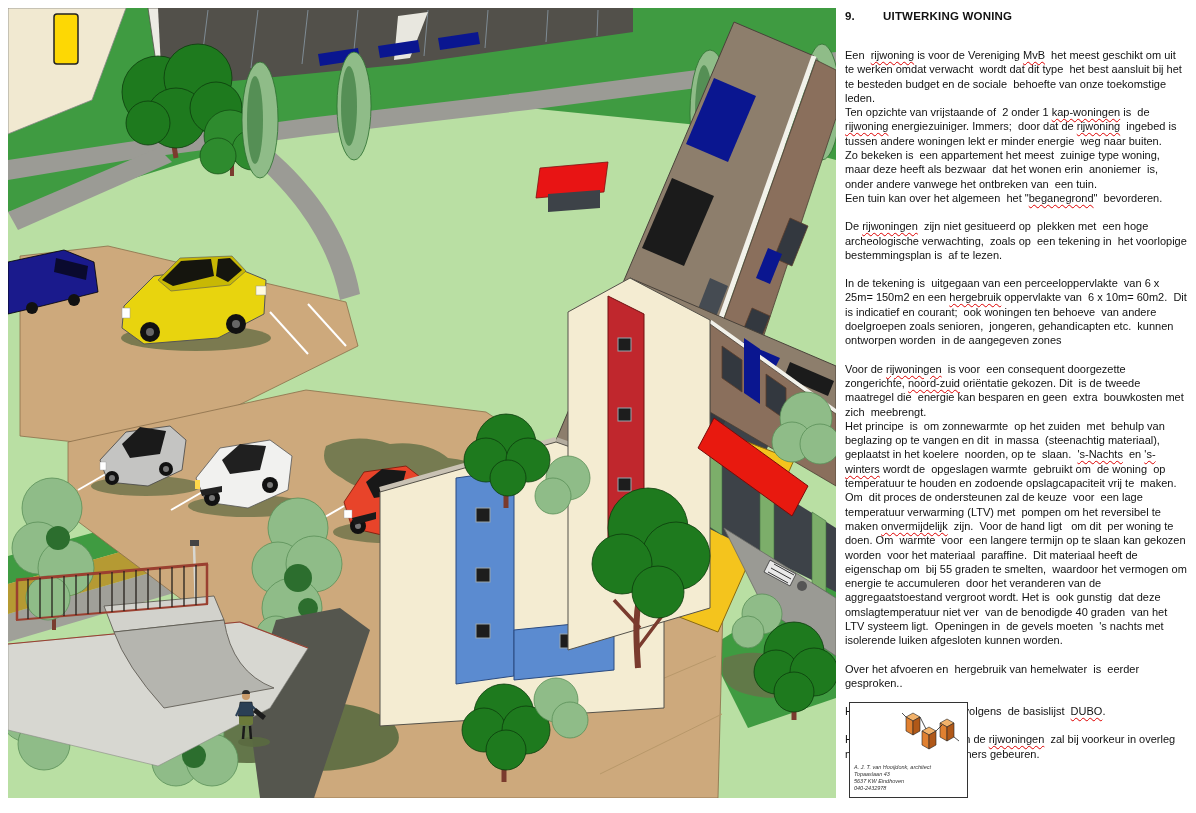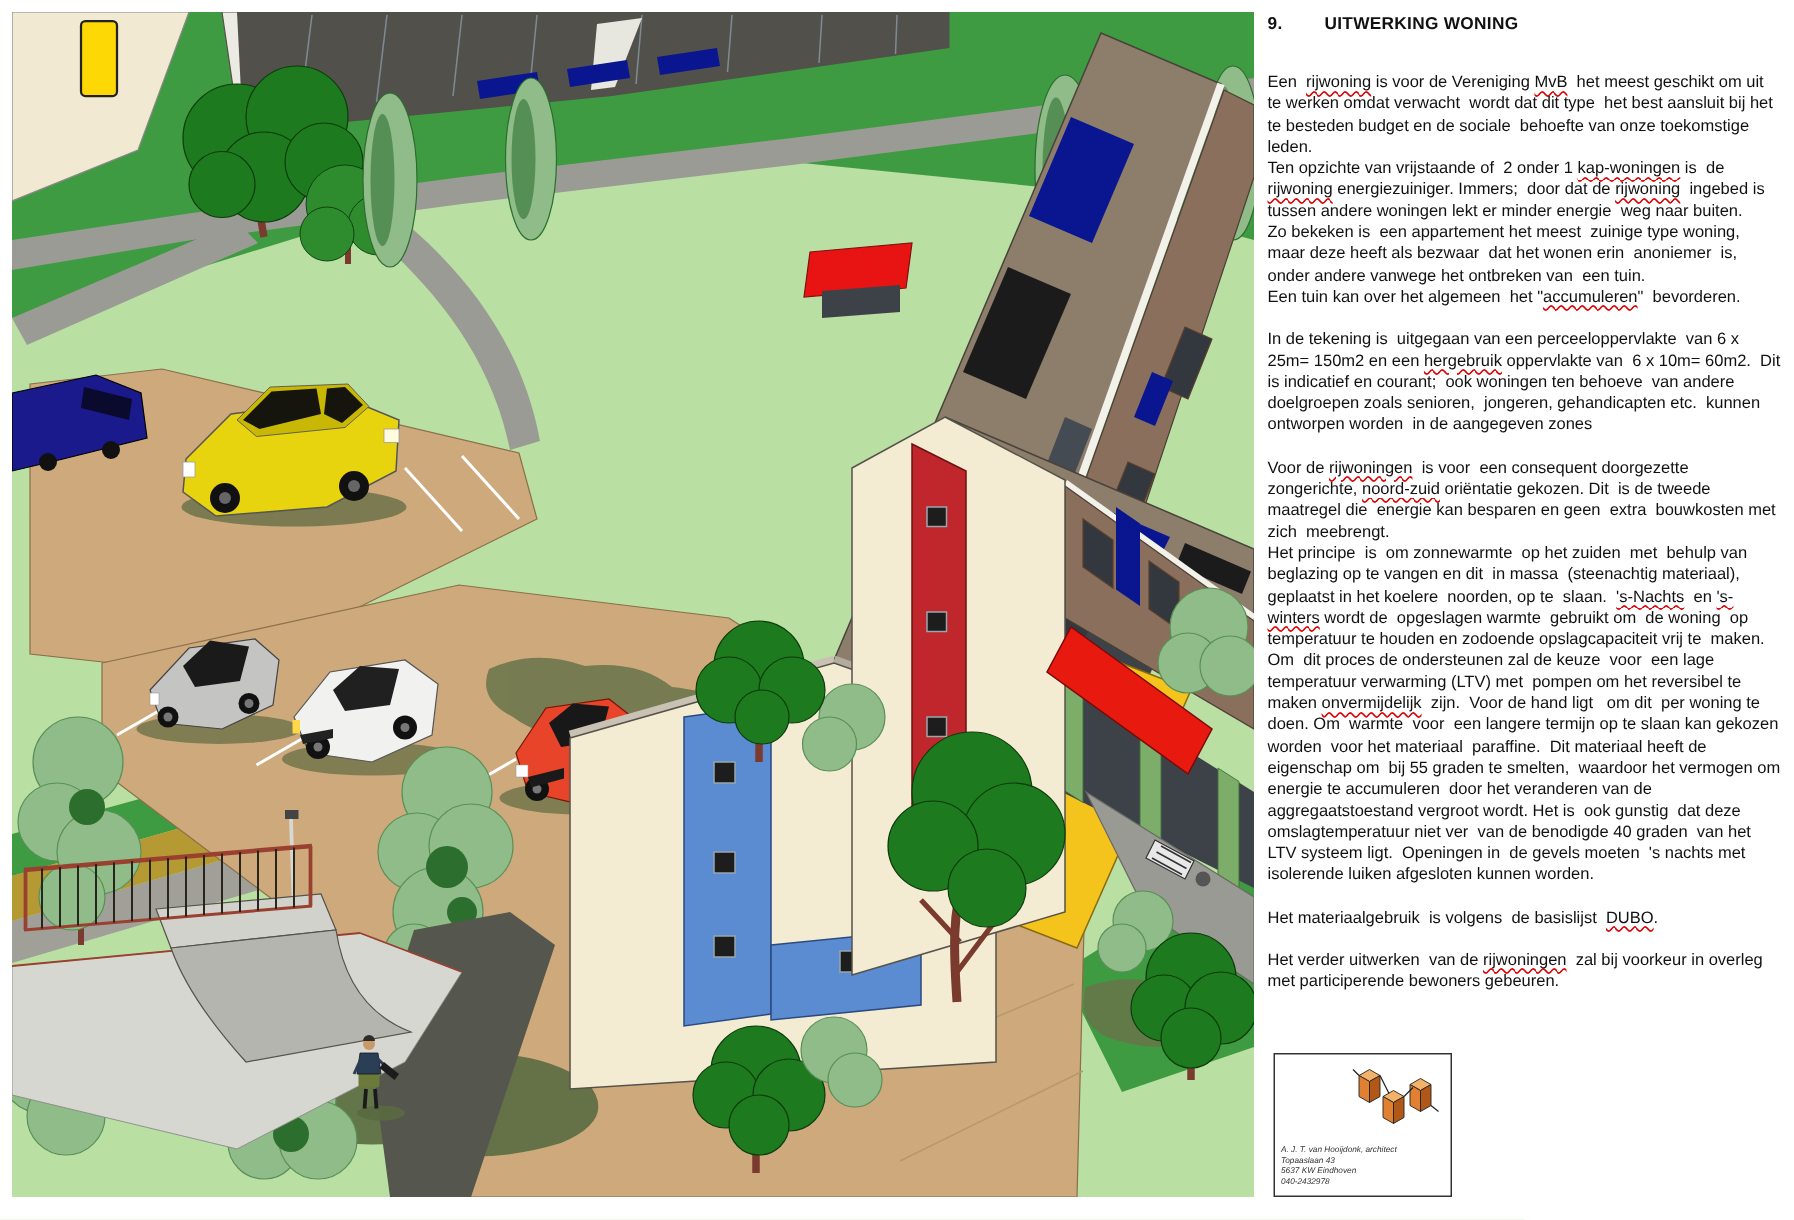--- a/index.html
+++ b/index.html
@@ -402,24 +402,26 @@
 
   <div class="column">
     <div class="heading">
       <span class="num">9.</span>
       <span>UITWERKING WONING</span>
     </div>
     <div class="paras">
         <p class="para">Een  <span class="sq">rijwoning</span> is voor de Vereniging <span class="sq">MvB</span>  het meest geschikt om uit te werken omdat verwacht  wordt dat dit type  het best aansluit bij het te besteden budget en de sociale  behoefte van onze toekomstige leden.
 Ten opzichte van vrijstaande of  2 onder 1 <span class="sq">kap-woningen</span> is  de <span class="sq">rijwoning</span> energiezuiniger. Immers;  door dat de <span class="sq">rijwoning</span>  ingebed is tussen andere woningen lekt er minder energie  weg naar buiten.
 Zo bekeken is  een appartement het meest  zuinige type woning,  maar deze heeft als bezwaar  dat het wonen erin  anoniemer  is, onder andere vanwege het ontbreken van  een tuin.
-Een tuin kan over het algemeen  het "<span class="sq">accumuleren</span>"  bevorderen.</p>
+Een tuin kan over het algemeen  het "<span class="sq">beganegrond</span>"  bevorderen.</p>
+        <p class="para">De <span class="sq">rijwoningen</span>  zijn niet gesitueerd op  plekken met  een hoge archeologische verwachting,  zoals op  een tekening in  het voorlopige bestemmingsplan is  af te lezen.</p>
         <p class="para">In de tekening is  uitgegaan van een perceeloppervlakte  van 6 x  25m= 150m2 en een <span class="sq">hergebruik</span> oppervlakte van  6 x 10m= 60m2.  Dit  is indicatief en courant;  ook woningen ten behoeve  van andere doelgroepen zoals senioren,  jongeren, gehandicapten etc.  kunnen ontworpen worden  in de aangegeven zones</p>
         <p class="para">Voor de <span class="sq">rijwoningen</span>  is voor  een consequent doorgezette zongerichte, <span class="sq">noord-zuid</span> oriëntatie gekozen. Dit  is de tweede  maatregel die  energie kan besparen en geen  extra  bouwkosten met zich  meebrengt.
 Het principe  is  om zonnewarmte  op het zuiden  met  behulp van beglazing op te vangen en dit  in massa  (steenachtig materiaal), geplaatst in het koelere  noorden, op te  slaan.  <span class="sq">'s-Nachts</span>  en <span class="sq">'s-winters</span> wordt de  opgeslagen warmte  gebruikt om  de woning  op  temperatuur te houden en zodoende opslagcapaciteit vrij te  maken.  Om  dit proces de ondersteunen zal de keuze  voor  een lage temperatuur verwarming (LTV) met  pompen om het reversibel te  maken <span class="sq">onvermijdelijk</span>  zijn.  Voor de hand ligt   om dit  per woning te doen. Om  warmte  voor  een langere termijn op te slaan kan gekozen worden  voor het materiaal  paraffine.  Dit materiaal heeft de eigenschap om  bij 55 graden te smelten,  waardoor het vermogen om energie te accumuleren  door het veranderen van de aggregaatstoestand vergroot wordt. Het is  ook gunstig  dat deze omslagtemperatuur niet ver  van de benodigde 40 graden  van het LTV systeem ligt.  Openingen in  de gevels moeten  's nachts met isolerende luiken afgesloten kunnen worden.</p>
+        <p class="para">Over het afvoeren en  hergebruik van hemelwater  is  eerder  gesproken..</p>
         <p class="para">Het materiaalgebruik  is volgens  de basislijst  <span class="sq">DUBO</span>.</p>
         <p class="para">Het verder uitwerken  van de <span class="sq">rijwoningen</span>  zal bij voorkeur in overleg met participerende bewoners gebeuren.</p>
       </div>
   </div>
 
   <div class="logo-box">
     <svg viewBox="0 0 117 58">
       <g stroke="#222" stroke-width="0.6">
         <g>
           <polygon points="56,14 63,10 70,14 63,18" fill="#f2b26a"></polygon>

